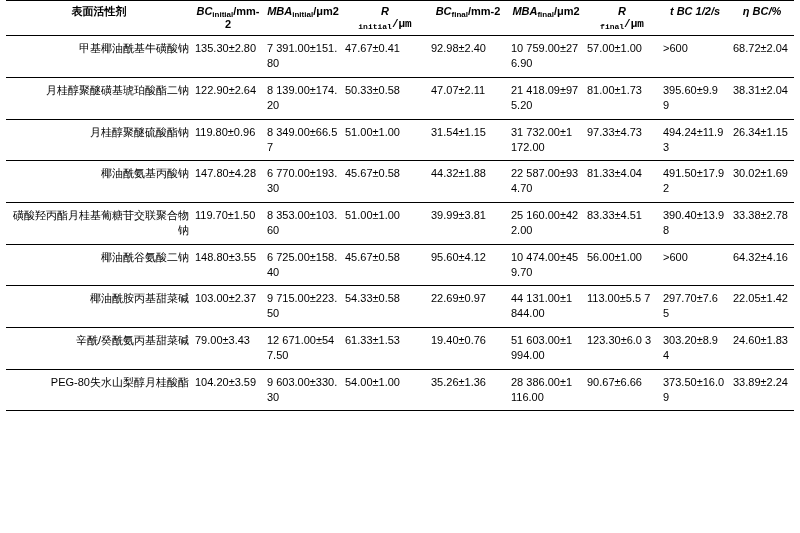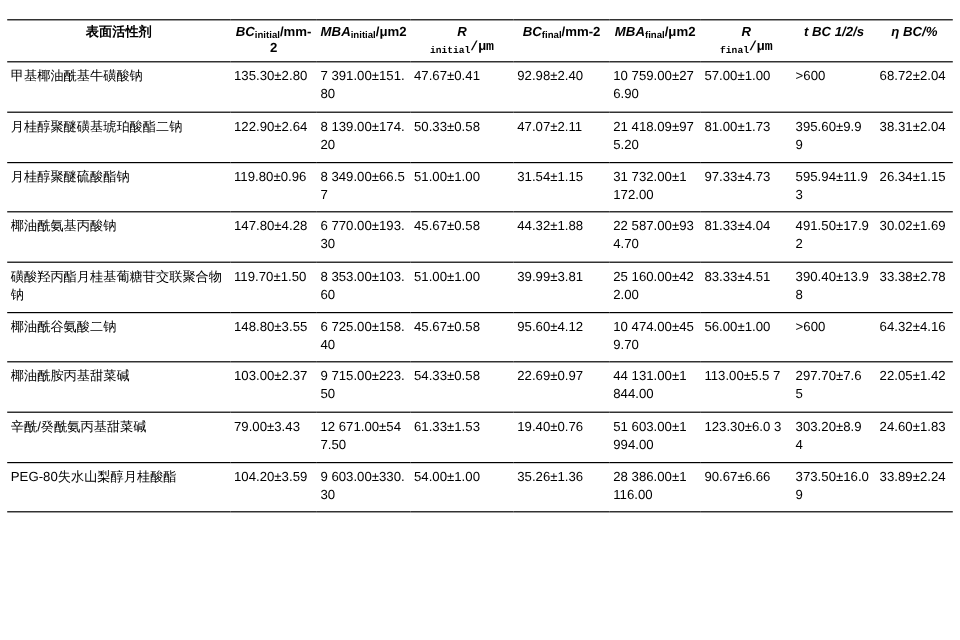--- a/index.html
+++ b/index.html
@@ -10,21 +10,21 @@
   body {
     width: 800px;
     height: 533px;
     font-family: "Liberation Sans", sans-serif;
     color: #000000;
     overflow: hidden;
   }
   .table-wrap {
     width: 800px;
     box-sizing: border-box;
-    padding: 16px 6px;
+    padding: 0 6px;
   }
   table.data-table {
     width: 788px;
     border-collapse: collapse;
     table-layout: fixed;
     font-size: 11px;
   }
   table.data-table thead th {
     border-top: 1.5px solid #000;
     border-bottom: 1px solid #000;
@@ -43,21 +43,21 @@
     padding: 5px 3px 6px 3px;
     vertical-align: top;
     line-height: 1.35;
     font-size: 11px;
     word-break: break-all;
   }
   table.data-table tbody tr:last-child td {
     border-bottom: 1.5px solid #000;
   }
   td.name-cell {
-    text-align: left;
+    text-align: right;
     word-break: keep-all;
     padding-left: 4px;
     padding-right: 4px;
   }
   .col-name   { width: 186px; }
   .col-bci    { width: 72px; }
   .col-mbai   { width: 78px; }
   .col-ravgi  { width: 86px; }
   .col-bcf    { width: 80px; }
   .col-mbaf   { width: 76px; }
@@ -121,21 +121,21 @@
         <td>38.31±2.04</td>
       </tr>
       <tr>
         <td class="name-cell">月桂醇聚醚硫酸酯钠</td>
         <td>119.80±0.96</td>
         <td>8 349.00±66.57</td>
         <td>51.00±1.00</td>
         <td>31.54±1.15</td>
         <td>31 732.00±1 172.00</td>
         <td>97.33±4.73</td>
-        <td>595.94±11.93</td>
+        <td>494.24±11.93</td>
         <td>26.34±1.15</td>
       </tr>
       <tr>
         <td class="name-cell">椰油酰氨基丙酸钠</td>
         <td>147.80±4.28</td>
         <td>6 770.00±193.30</td>
         <td>45.67±0.58</td>
         <td>44.32±1.88</td>
         <td>22 587.00±934.70</td>
         <td>81.33±4.04</td>

